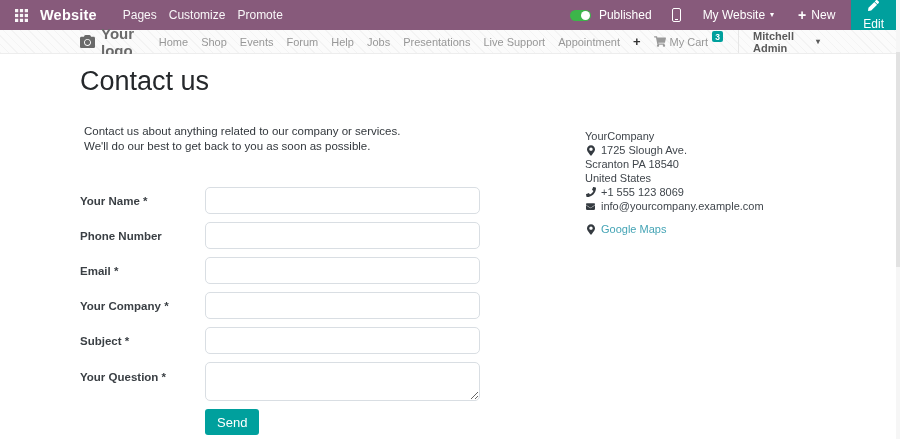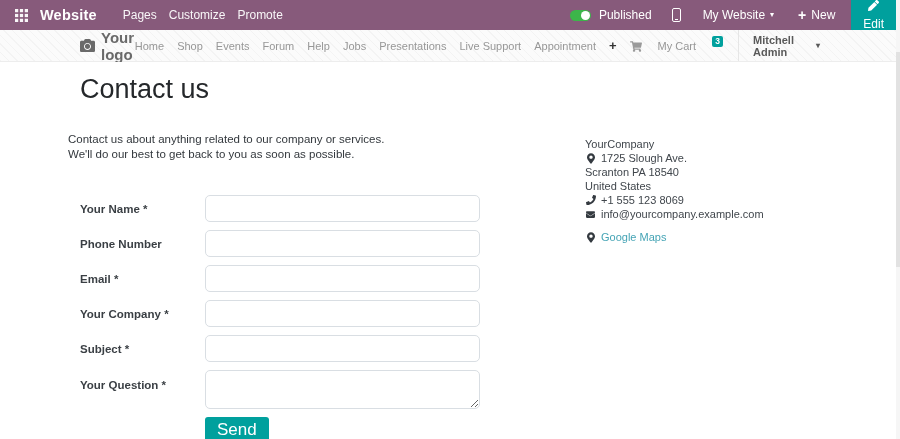--- a/index.html
+++ b/index.html
@@ -22,52 +22,52 @@
   .mobile-icon .phone { width:9px; height:14px; border:1.4px solid #fff; border-radius:2px; position:relative; }
   .mobile-icon .phone::after { content:""; position:absolute; left:2px; bottom:1px; right:2px; height:1.4px; background:#fff; }
   .my-website { display:flex; align-items:center; gap:5px; font-size:12px; margin-right:24px; cursor:pointer; }
   .caret { font-size:8px; line-height:1; }
   .new-btn { display:flex; align-items:center; gap:5px; font-size:12px; margin-right:16px; cursor:pointer; }
   .plus-glyph { font-size:14px; font-weight:bold; line-height:1; }
   .edit-btn { height:30px; background:#00A09D; border:none; color:#fff; font-size:12px;
     font-family:inherit; display:flex; align-items:center; gap:6px; padding:0 12px; cursor:pointer;flex-direction:column; }
 
   
-  .navbar { height:32px; display:flex; align-items:center; justify-content:space-between;
+  .navbar { height:24px; display:flex; align-items:center; justify-content:space-between;
     padding:0 80px; background:#fbfbfb; border-bottom:1px solid #ededed;
     background-image:repeating-linear-gradient(45deg, rgba(80,80,80,.045) 0 1px, transparent 1px 6px); }
   .logo { display:flex; align-items:center; gap:6px; font-size:15px; font-weight:bold; color:#6a6a6a; cursor:pointer; }
   .nav-right { display:flex; align-items:center; gap:13px; font-size:11px; color:#979797; height:100%; }
   .nav-right .nav-item { cursor:pointer; white-space:nowrap; }
   .nav-plus { color:#333; font-size:13px; font-weight:bold; cursor:pointer; }
-  .cart { display:flex; align-items:flex-end; gap:16px; cursor:pointer; }
+  .cart { display:flex; align-items:center; gap:4px; cursor:pointer; }
   .cart-label { white-space:nowrap; }
   .cart-badge { background:#00A09D; color:#fff; font-size:8.5px; font-weight:bold;
     min-width:11px; height:11px; border-radius:2px; display:flex; align-items:center;
     justify-content:center; padding:0 2px; position:relative; top:-5px; }
   .admin { display:flex; align-items:center; gap:22px; color:#5a5a5a; font-weight:bold;
     border-left:1px solid #e6e6e6; padding-left:14px; margin-left:2px; height:100%; cursor:pointer; }
 
   
   .main { position:relative; height:377px; background:#fff; }
   .page-title { position:absolute; left:80px; top:12px; font-size:27px; font-weight:500; color:#25282b; }
-  .intro { position:absolute; left:68px; top:70px; font-size:11.5px; line-height:14.5px; color:#33383d; }
+  .intro { position:absolute; left:84px; top:70px; font-size:11.5px; line-height:14.5px; color:#33383d; }
 
   .contact-form { position:absolute; left:80px; top:133px; width:402px; }
   .form-row { display:flex; align-items:center; margin-bottom:8px; }
   .form-row.textarea-row { align-items:flex-start; }
   .form-row.textarea-row label { padding-top:9px; }
   .form-row label { width:125px; font-size:11.5px; font-weight:bold; color:#3a3f44; padding-right:8px; }
   .form-row input { width:275px; height:27px; border:1px solid #d9dee3; border-radius:5px;
     font-family:inherit; font-size:12px; padding:0 8px; color:#333; outline:none; }
   .form-row textarea { width:275px; height:39px; border:1px solid #d9dee3; border-radius:5px;
     font-family:inherit; font-size:12px; padding:4px 8px; color:#333; outline:none; resize:both; }
   .send-row { margin-left:125px; margin-top:1px; }
   .send-btn { background:#00A09D; color:#fff; border:none; border-radius:3px; height:26px;
-    padding:0 12px; font-size:17px; font-family:inherit; cursor:pointer; }
+    padding:0 12px; font-size:13px; font-family:inherit; cursor:pointer; }
 
   .info-col { position:absolute; left:585px; top:75px; font-size:11px; line-height:14px; color:#40464c; }
   .info-line { display:flex; align-items:center; gap:5px; }
   .info-line .ic { width:11px; display:flex; justify-content:center; }
   .maps-line { margin-top:9px; }
   .maps-link { color:#45A4B5; cursor:pointer; }
 
   .icon-svg { display:block; }
 
   

